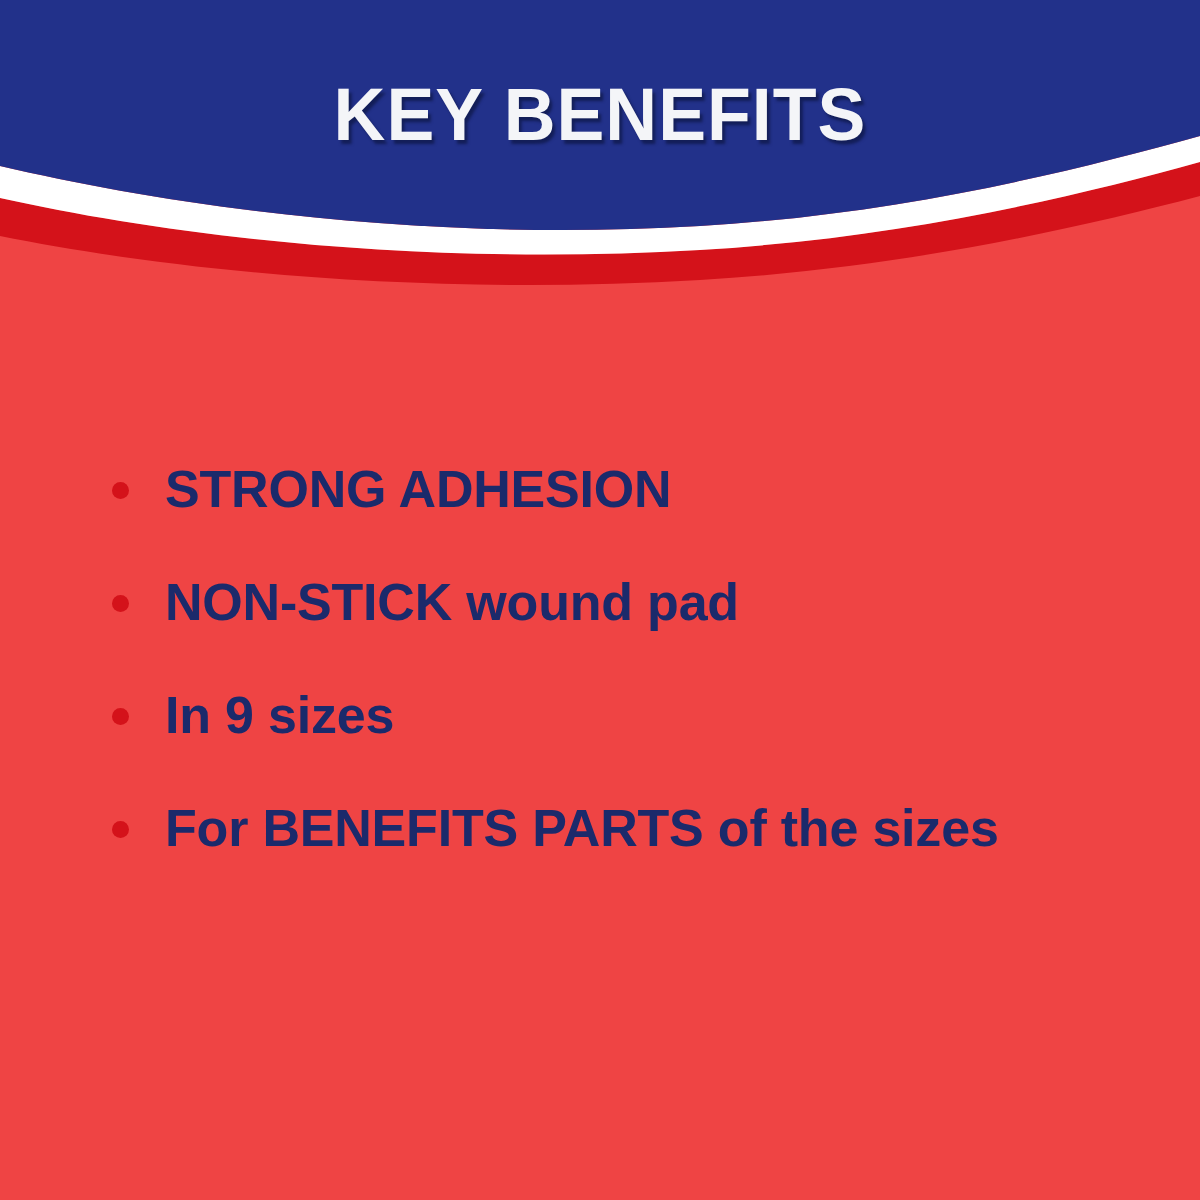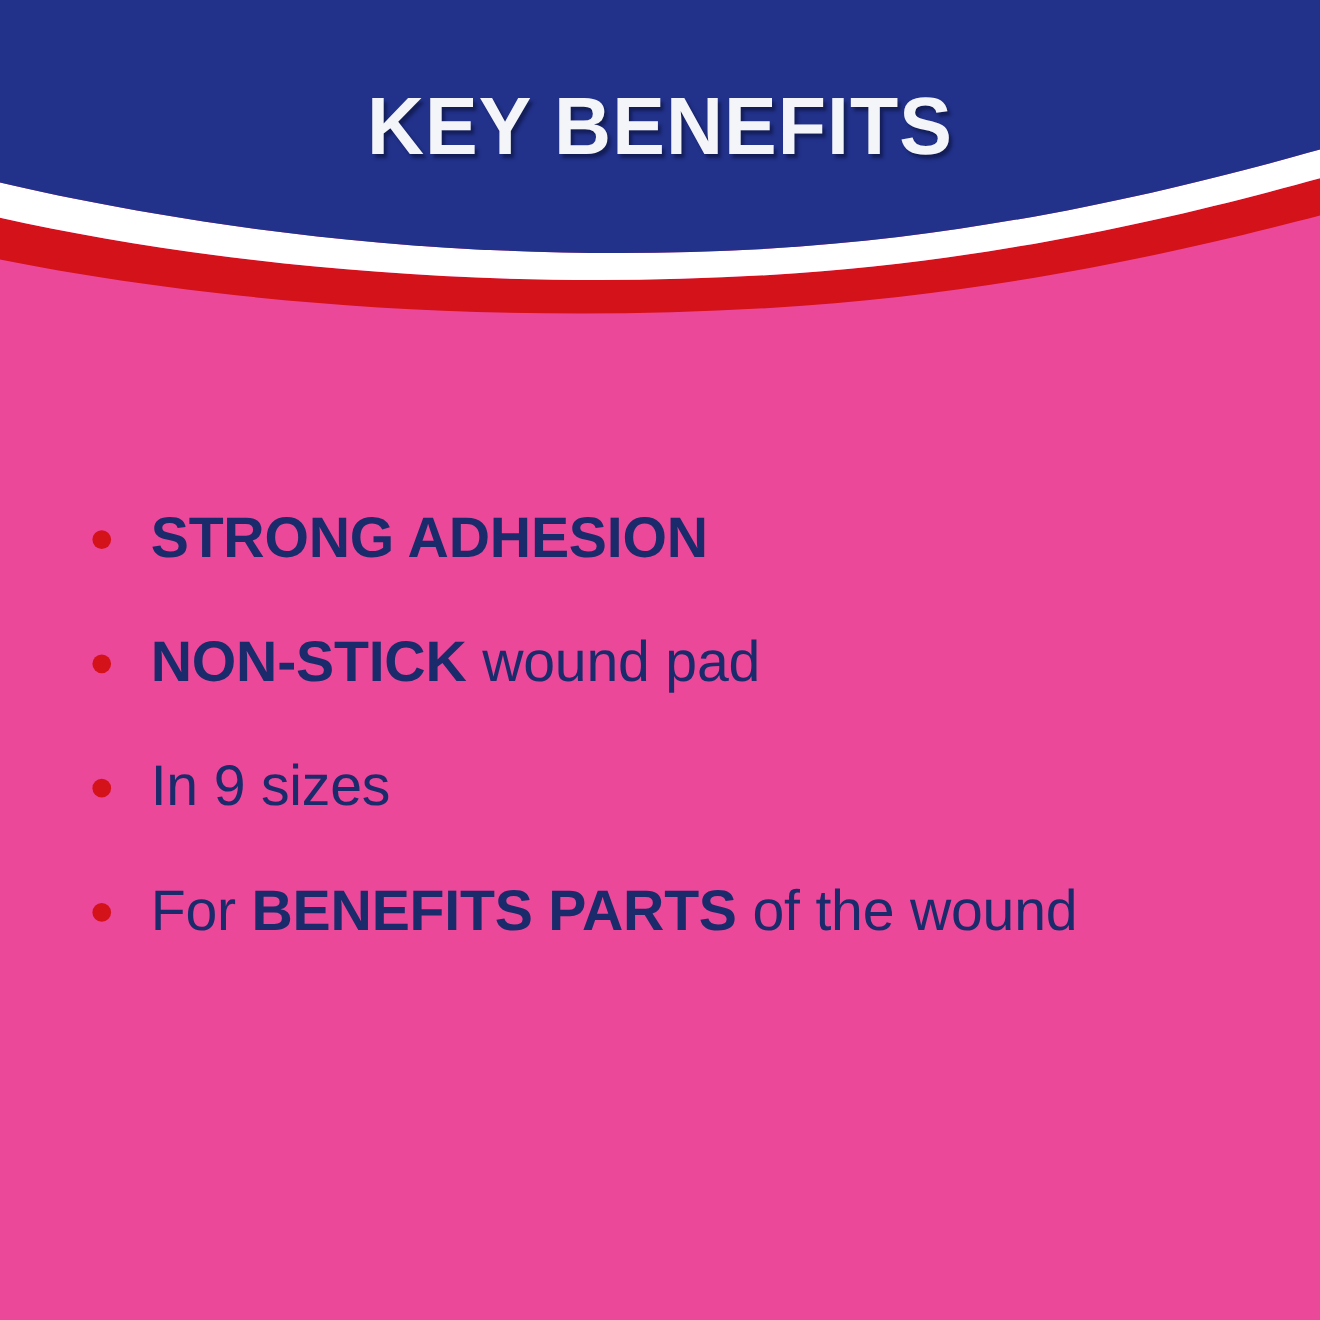--- a/index.html
+++ b/index.html
@@ -57,21 +57,21 @@
     position: absolute;
     left: 0;
     top: 432px;
     width: 1200px;
   }
   .benefit-row {
     position: relative;
     height: 113px;
     display: flex;
     align-items: center;
-    padding-left: 84px;
+    padding-left: 112px;
     box-sizing: border-box;
     text-align: right;
   }
   .bullet-dot {
     flex: 0 0 auto;
     width: 17px;
     height: 17px;
     border-radius: 50%;
     background: #d4121a;
     margin-right: 36px;
@@ -82,27 +82,27 @@
     font-size: 52px;
     line-height: 58px;
     color: #1b2a6b;
     white-space: nowrap;
     letter-spacing: -0.2px;
   }
   .benefit-text .b {
     font-weight: bold;
   }
   .benefit-text .n {
-    font-weight: normal;
+    font-weight: bold;
   }
 </style>
 </head>
 <body>
 
-<div id="page" style="background: #ec4899;">
+<div id="page" style="background: #ef4444;">
 
   <div class="banner">
     <svg viewBox="0 0 1200 300" preserveAspectRatio="none">
 
       <path d="M 0 236 C 180 272, 430 296, 700 280 C 900 268, 1070 230, 1200 196
                L 1200 162
                C 1070 198, 900 238, 700 250 C 430 266, 180 238, 0 198 Z" fill="#d4121a"></path>
 
       <path d="M 0 198 C 180 238, 430 266, 700 250 C 900 238, 1070 198, 1200 162
                L 1200 136
@@ -127,18 +127,18 @@
       <span class="benefit-text" style="color: rgb(27, 42, 107);"><span class="b">NON-STICK</span><span class="n"> wound pad</span></span>
     </div>
 
     <div class="benefit-row">
       <span class="bullet-dot" style="background: rgb(212, 18, 26);"></span>
       <span class="benefit-text" style="color: rgb(27, 42, 107);"><span class="n">In 9 sizes</span></span>
     </div>
 
     <div class="benefit-row">
       <span class="bullet-dot" style="background: rgb(212, 18, 26);"></span>
-      <span class="benefit-text" style="color: rgb(27, 42, 107);"><span class="n">For </span><span class="b">BENEFITS PARTS</span><span class="n"> of the wound</span></span>
+      <span class="benefit-text" style="color: rgb(27, 42, 107);"><span class="n">For </span><span class="b">BENEFITS PARTS</span><span class="n"> of the sizes</span></span>
     </div>
 
   </div>
 
 </div>
 
 </body></html>

